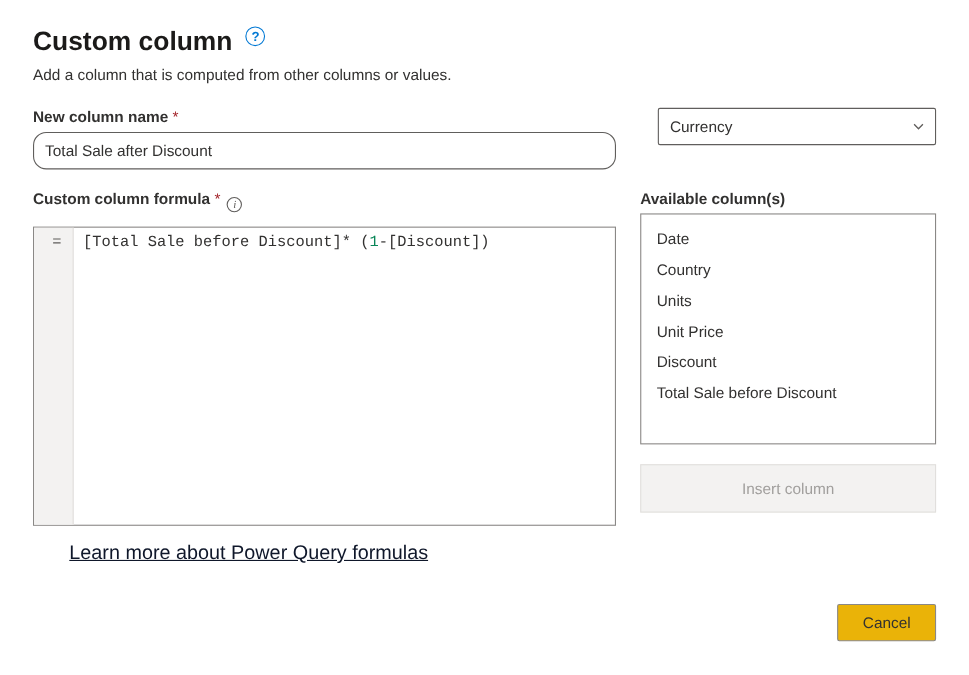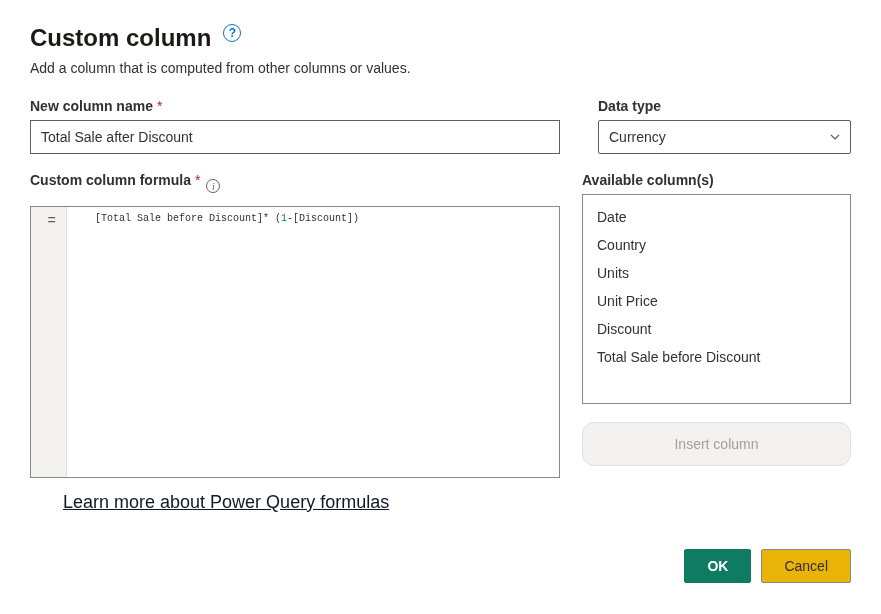--- a/index.html
+++ b/index.html
@@ -65,21 +65,21 @@
       gap: 4px;
     }
     .required-star {
       color: #a4262c;
       font-weight: 400;
     }
     .text-input {
       width: 100%;
       height: 34px;
       border: 1px solid #605e5c;
-      border-radius: 0;
+      border-radius: 12px;
       padding: 0 10px;
       font-size: 14px;
       font-family: inherit;
       color: #323130;
       outline: none;
     }
     .select-wrapper {
       position: relative;
       border-radius: 11px;
     }
@@ -144,23 +144,23 @@
       background: #f3f2f1;
       font-family: Consolas, "Courier New", monospace;
       font-size: 14px;
       padding: 6px 10px 0 0;
       text-align: right;
       color: #605e5c;
       border-right: 1px solid #e1dfdd;
     }
     .code-area {
       flex: 1;
-      padding: 6px 22px;
+      padding: 6px 0;
       font-family: Consolas, "Courier New", monospace;
-      font-size: 10px;
+      font-size: 14px;
       color: #323130;
       white-space: pre;
       overflow: auto;
     }
     .tok-bracket { color: #323130; }
     .tok-number { color: #098658; }
     .learn-more {
       display: inline-block;
       margin-top: 14px;
       font-size: 18px;
@@ -184,21 +184,21 @@
     .insert-button {
       width: 100%;
       height: 44px;
       margin-top: 18px;
       border: 1px solid #e1dfdd;
       background: #f3f2f1;
       color: #a19f9d;
       font-size: 14px;
       font-family: inherit;
       cursor: not-allowed;
-      border-radius: 12px;
+      border-radius: 0;
     }
     .footer-buttons {
       display: flex;
       justify-content: flex-end;
       gap: 10px;
       margin-top: 36px;
     }
     .btn {
       height: 34px;
       padding: 0 22px;
@@ -230,21 +230,20 @@
 
 <div class="top-row">
   <div class="field-group-left">
     <div class="field-label">
       <span>New column name</span>
       <span class="required-star">*</span>
     </div>
     <input type="text" class="text-input" value="Total Sale after Discount" style="">
   </div>
   <div class="field-group-right">
-    <div class="field-label">Data type</div>
     <div class="select-wrapper">
       <select class="select-input">
         <option>Currency</option>
       </select>
       <svg class="chevron-down" width="12" height="12" viewBox="0 0 12 12">
           <path d="M2 4 L6 8 L10 4" stroke="#605e5c" stroke-width="1.2" fill="none"></path>
         </svg>
     </div>
   </div>
 </div>
@@ -273,15 +272,14 @@
       <div class="column-item">Units</div>
       <div class="column-item">Unit Price</div>
       <div class="column-item">Discount</div>
       <div class="column-item">Total Sale before Discount</div>
     </div>
     <button class="insert-button" disabled="">Insert column</button>
   </div>
 </div>
 
 <div class="footer-buttons">
-  <button class="btn btn-primary">OK</button>
   <button class="btn btn-secondary">Cancel</button>
 </div>
 
 </body></html>

